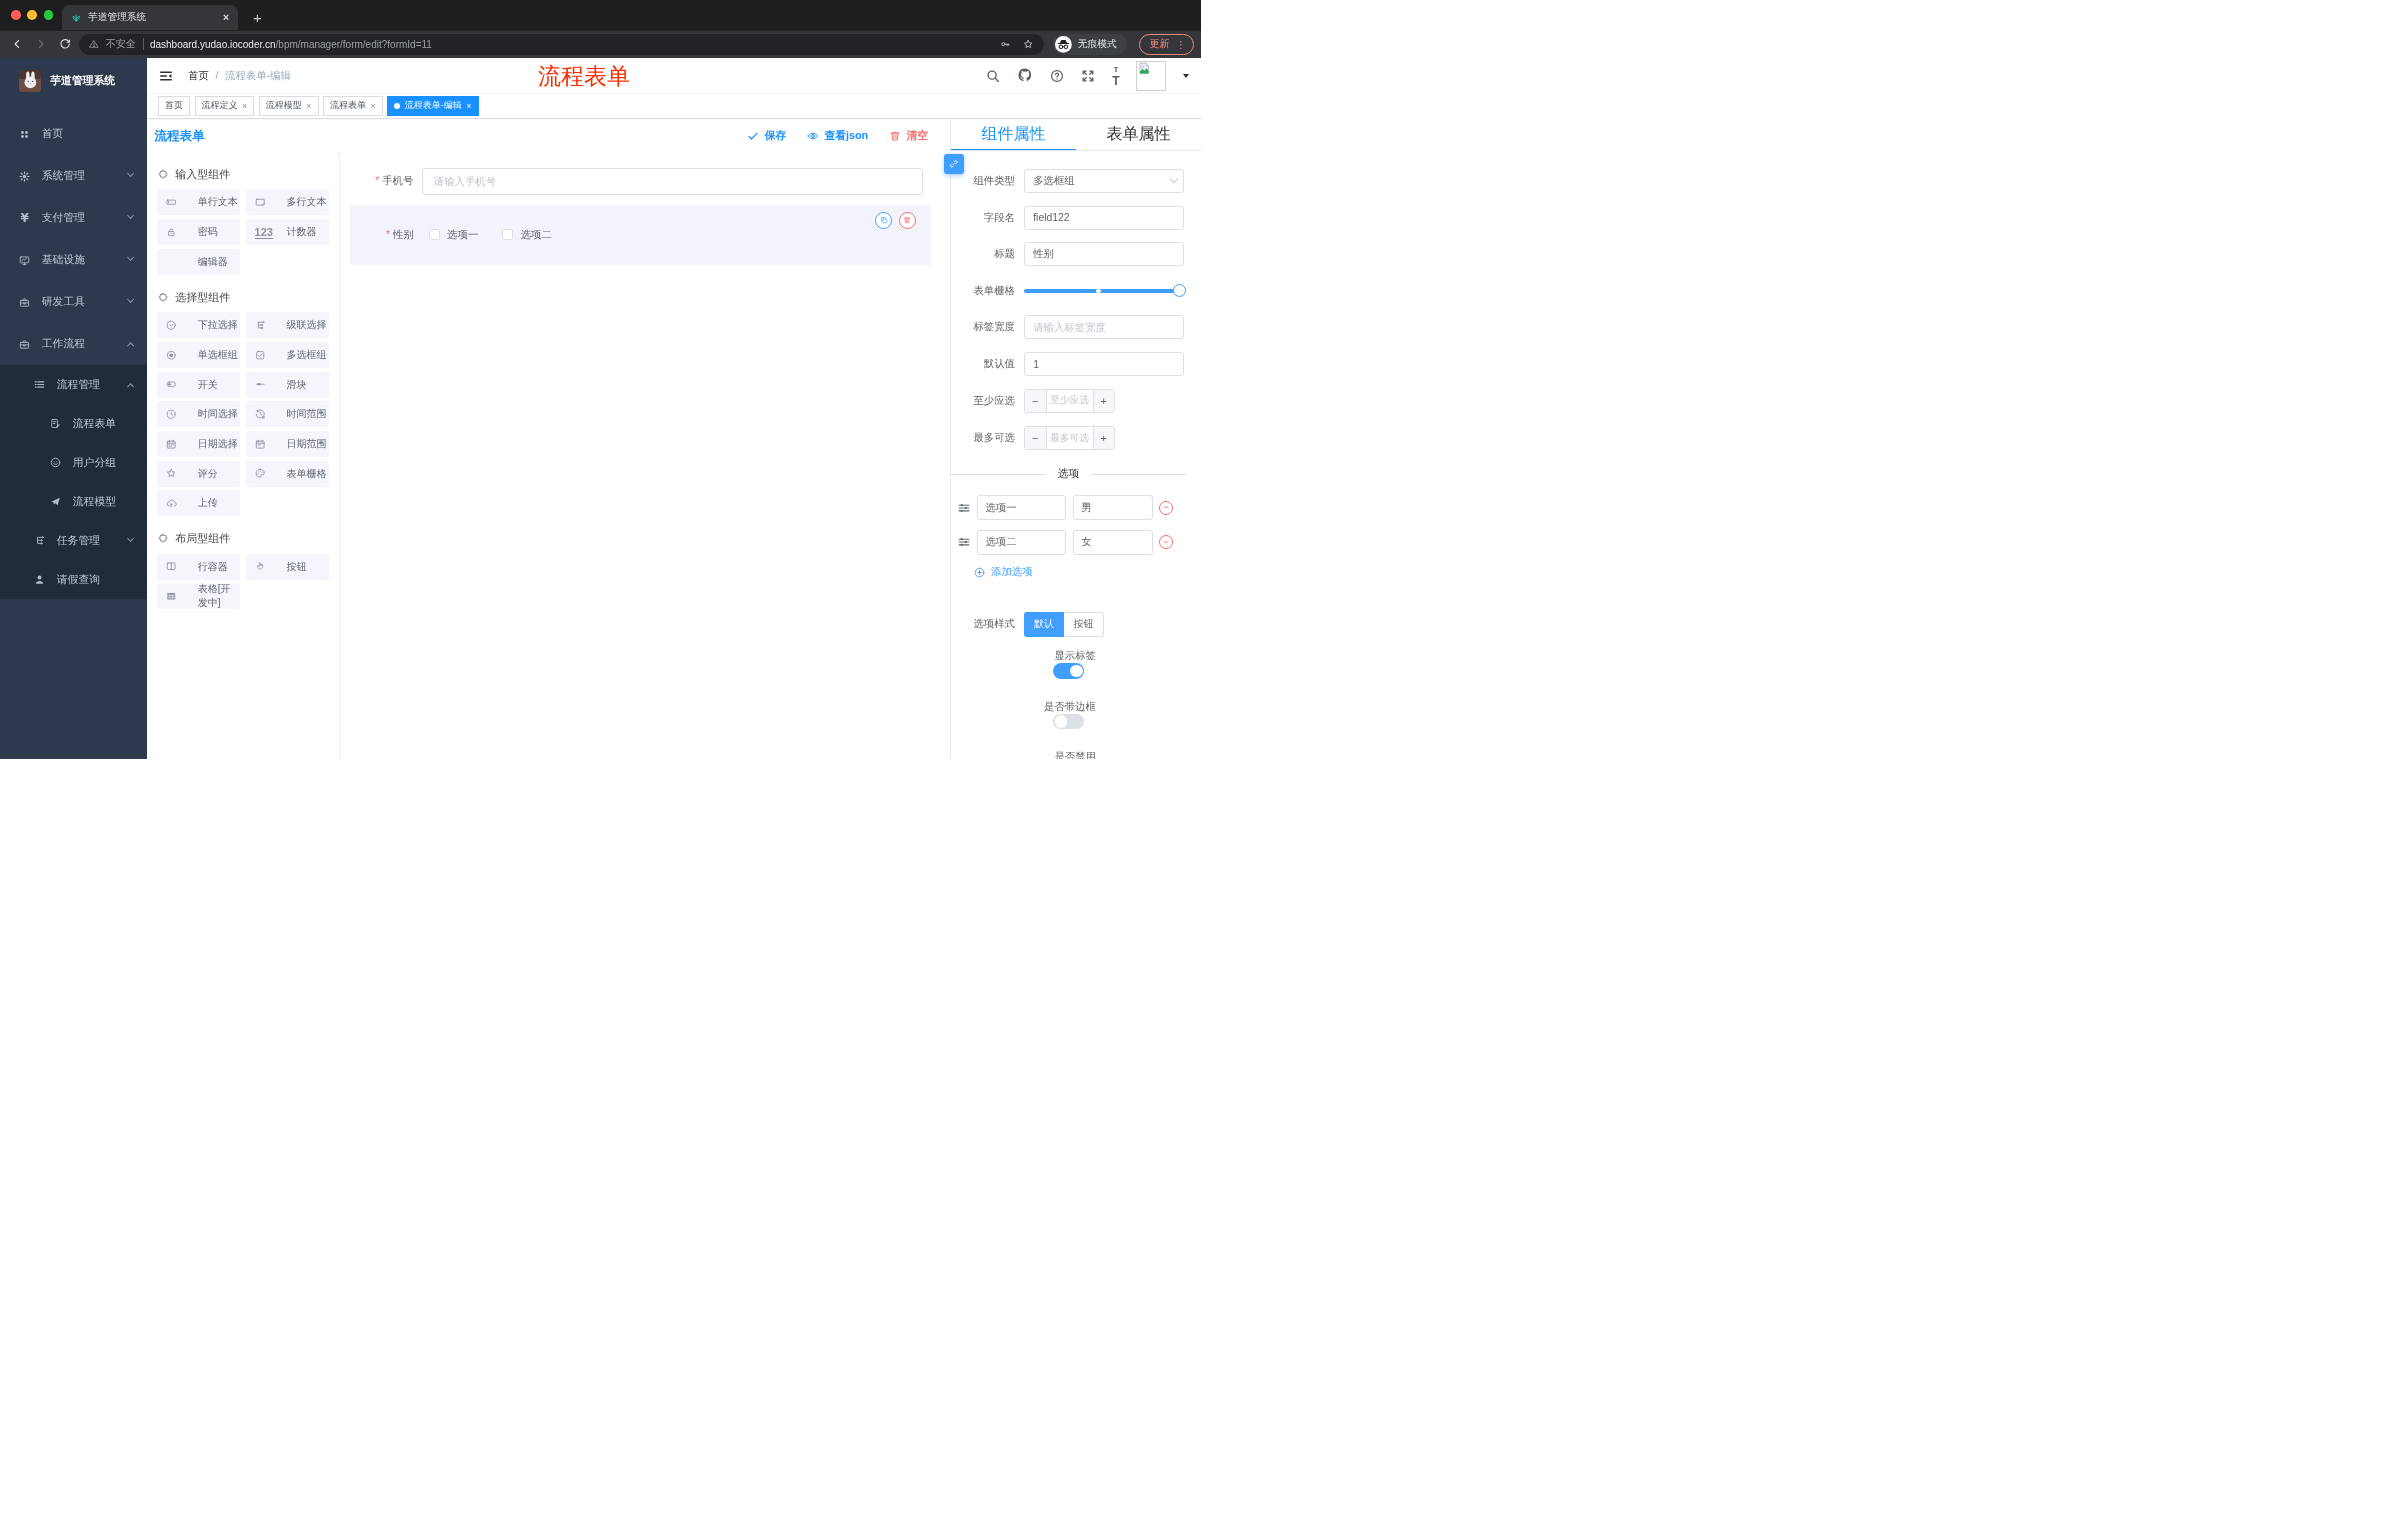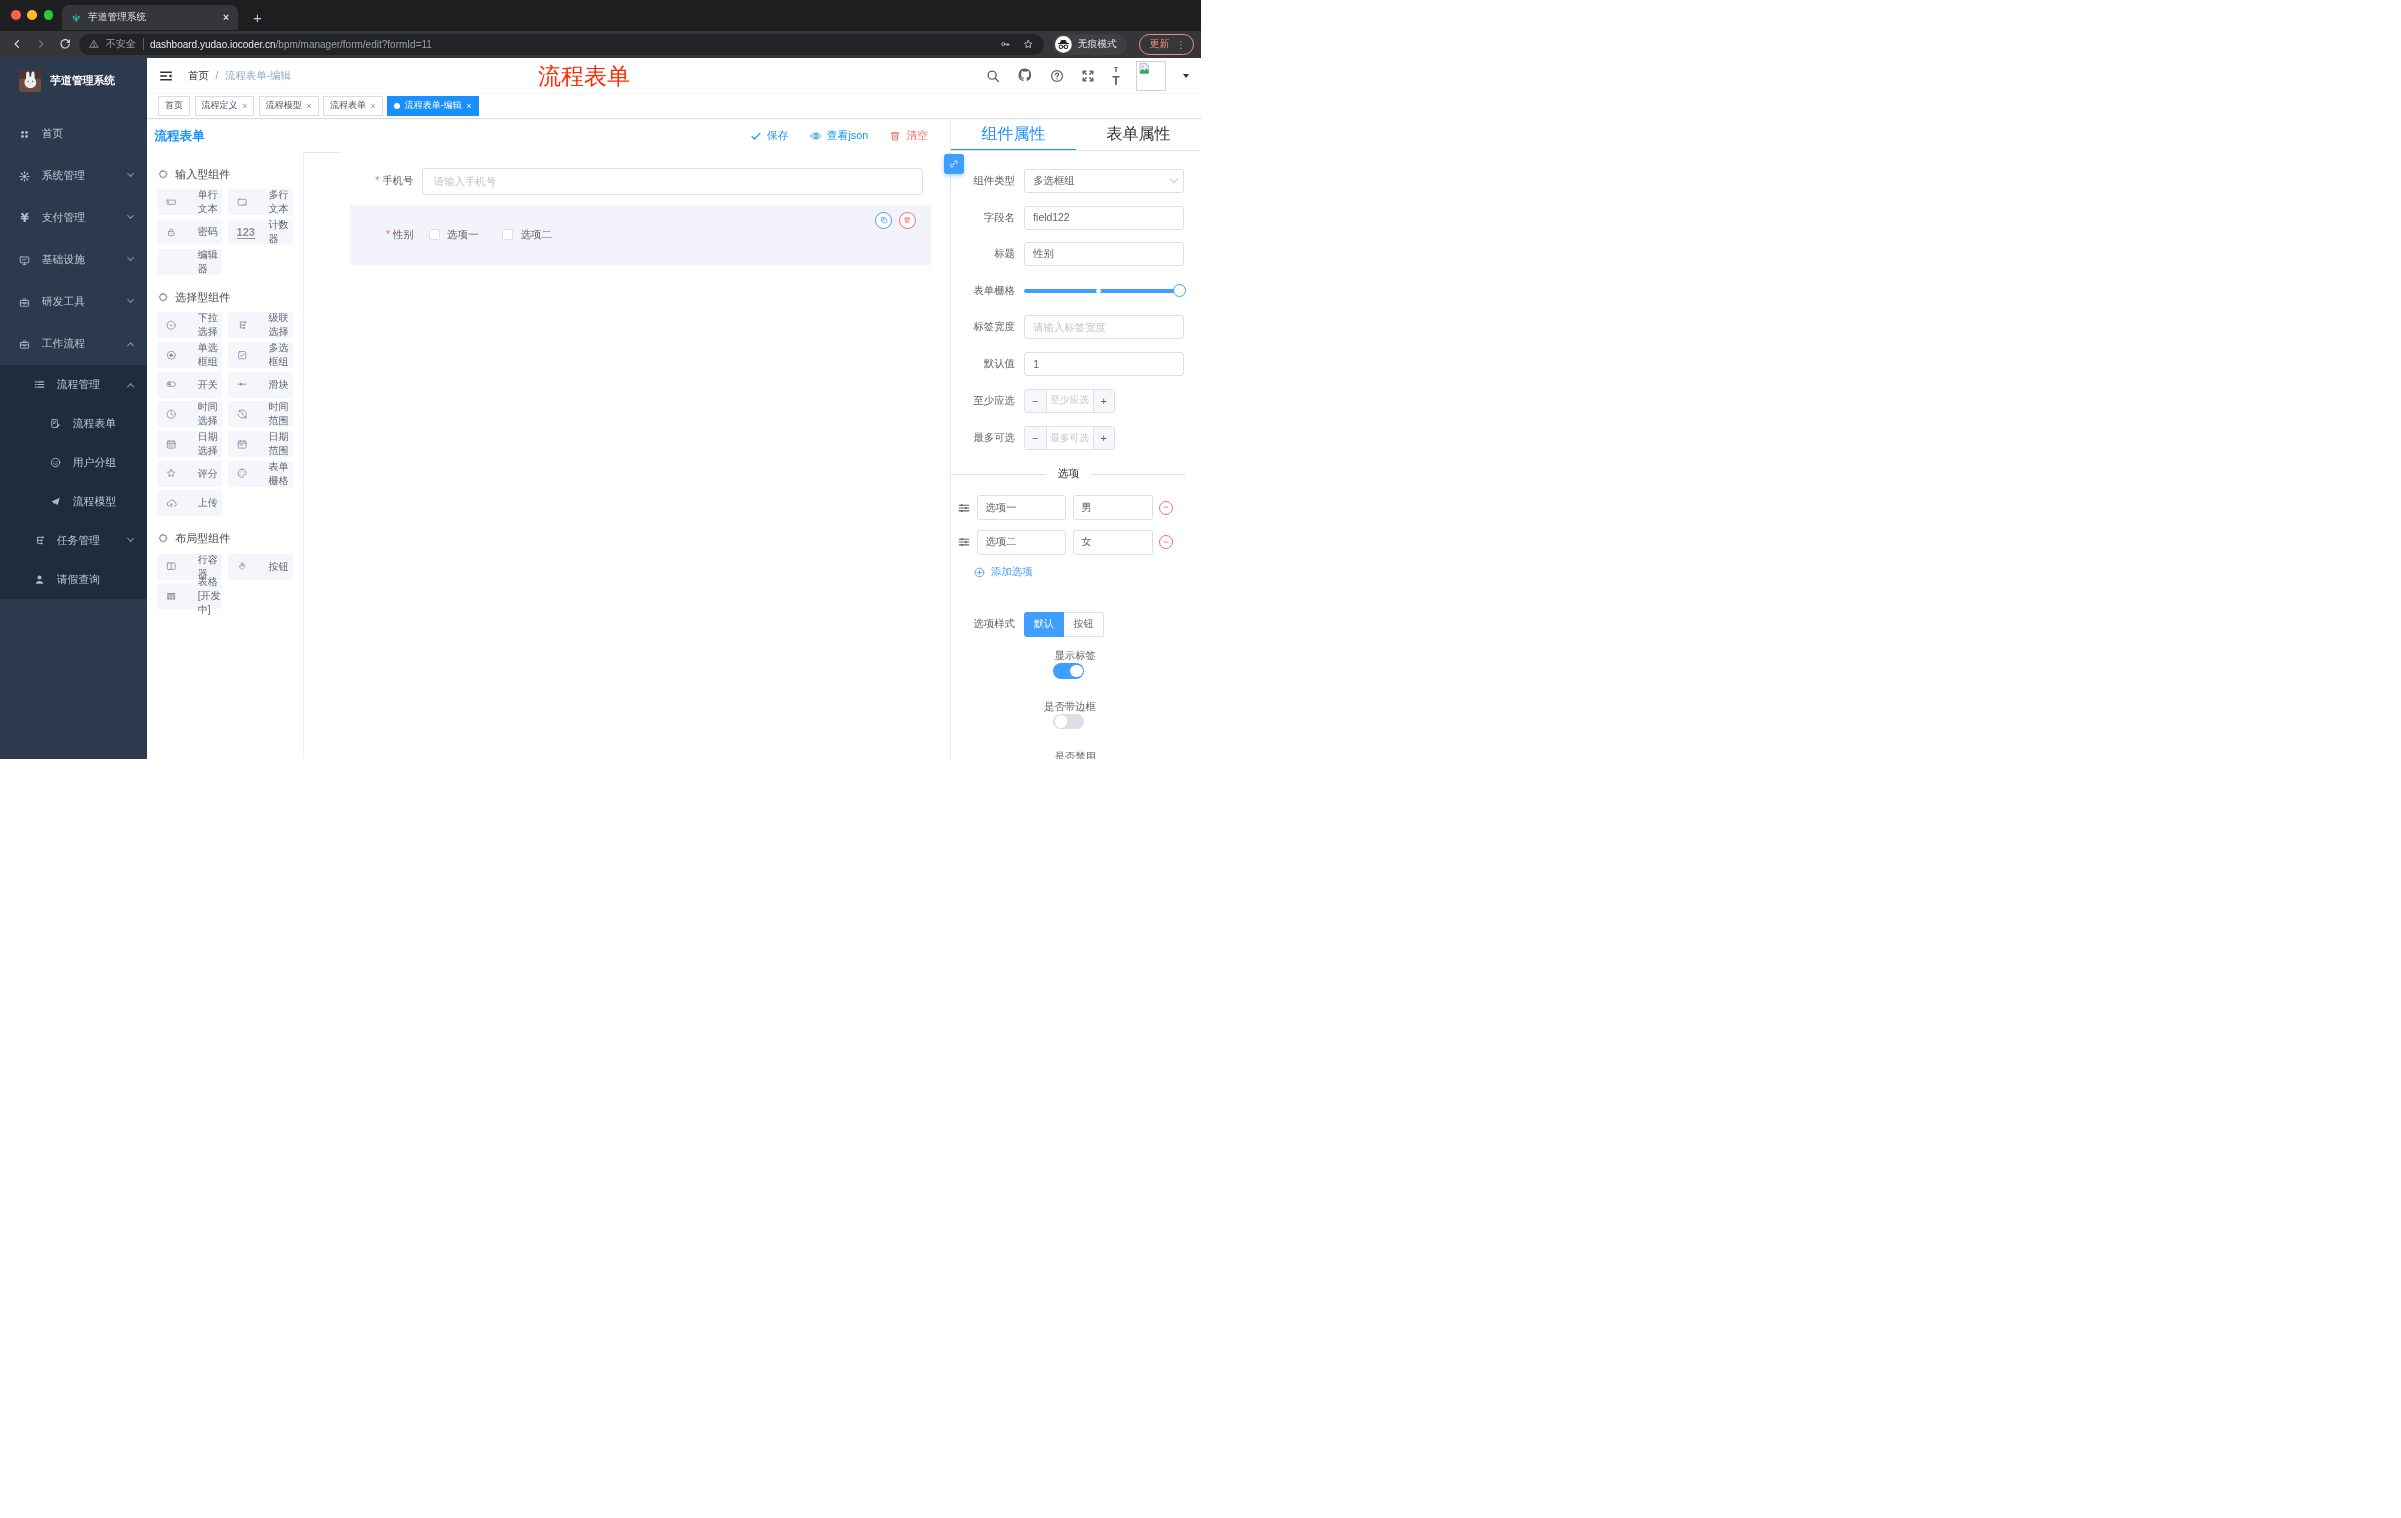--- a/index.html
+++ b/index.html
@@ -83,27 +83,27 @@
   .tag.closable .x { display:block; }
   .tag.active { background:#1890ff; border-color:#1890ff; color:#fff; }
   .tag.active .dot { display:block; }
   .tag.active .x { color:#fff; }
 
   
   .designer-toolbar { position:absolute; left:147px; top:120px; width:802px; height:33px;
     display:flex; align-items:center; border-bottom:0.7px solid #e4e7ed; background:#fff; }
   .dt-title { color:#1890ff; font-size:12.6px; font-weight:bold; padding-left:7.4px; }
   .dt-actions { margin-left:auto; display:flex; gap:21px; padding-right:21px; font-size:10.8px; }
-  .dt-btn { display:flex; align-items:center; gap:5.2px; cursor:pointer; }
+  .dt-btn { display:flex; align-items:center; gap:5.2px; cursor:pointer;font-weight:bold; }
   .dt-btn .ic { font-size:12px; display:grid; place-items:center; }
   .dt-btn.blue { color:#1890ff; }
   .dt-btn.red { color:#f56c6c; }
 
   
-  .components-panel { position:absolute; left:147px; top:152px; width:157px; bottom:0; background:#fff;
+  .components-panel { position:absolute; left:147px; top:152px; width:193px; bottom:0; background:#fff;
     border-right:0.7px solid #eef0f5; padding:0 9.7px; overflow:hidden; }
   .sec-title { display:flex; align-items:center; gap:6px; font-size:11px; color:#43474e; margin:15px 1.5px 7.4px; }
   .sec-title .ic { color:#7a7f88; font-size:11px; display:grid; place-items:center; }
   .comp-grid { display:grid; grid-template-columns:1fr 1fr; gap:3.7px 5.2px; }
   .comp-item { height:26px; background:#f4f6fc; border-radius:2.2px; display:flex; align-items:center;
     gap:20px; padding-left:9px; font-size:10px; color:#5f646e; cursor:grab; }
   .ci-icon { width:12px; font-size:10.4px; color:#8b909a; display:grid; place-items:center; flex:none; }
   .n123 { font-size:11px; font-weight:bold; border-bottom:1.1px solid #8b909a; letter-spacing:0; }
   .lp-form { margin-top:34px; font-size:10.4px; color:#606266; }
   .lp-row { display:flex; margin-bottom:0; }

